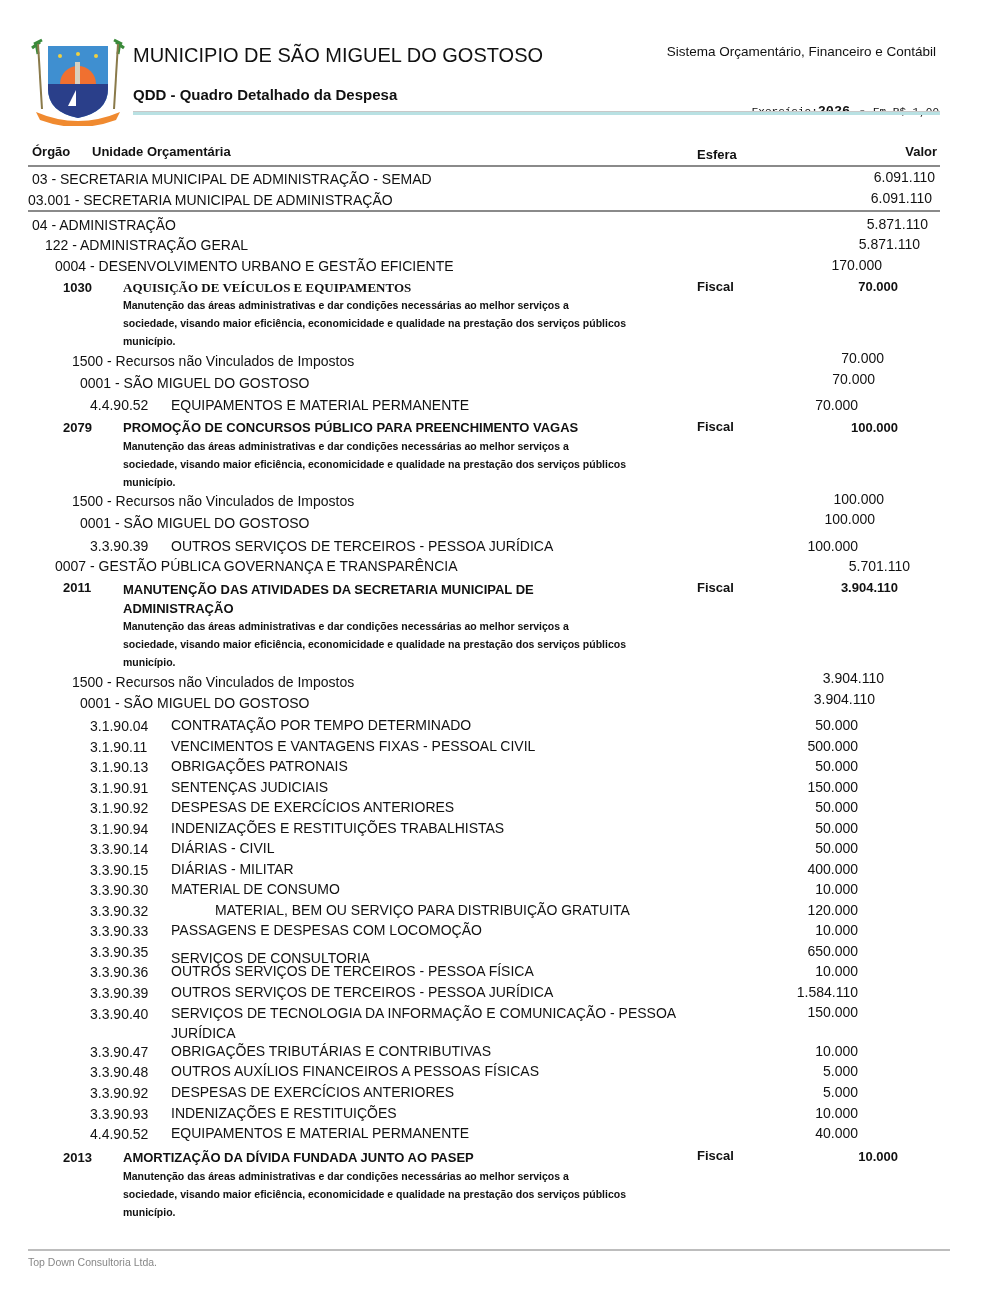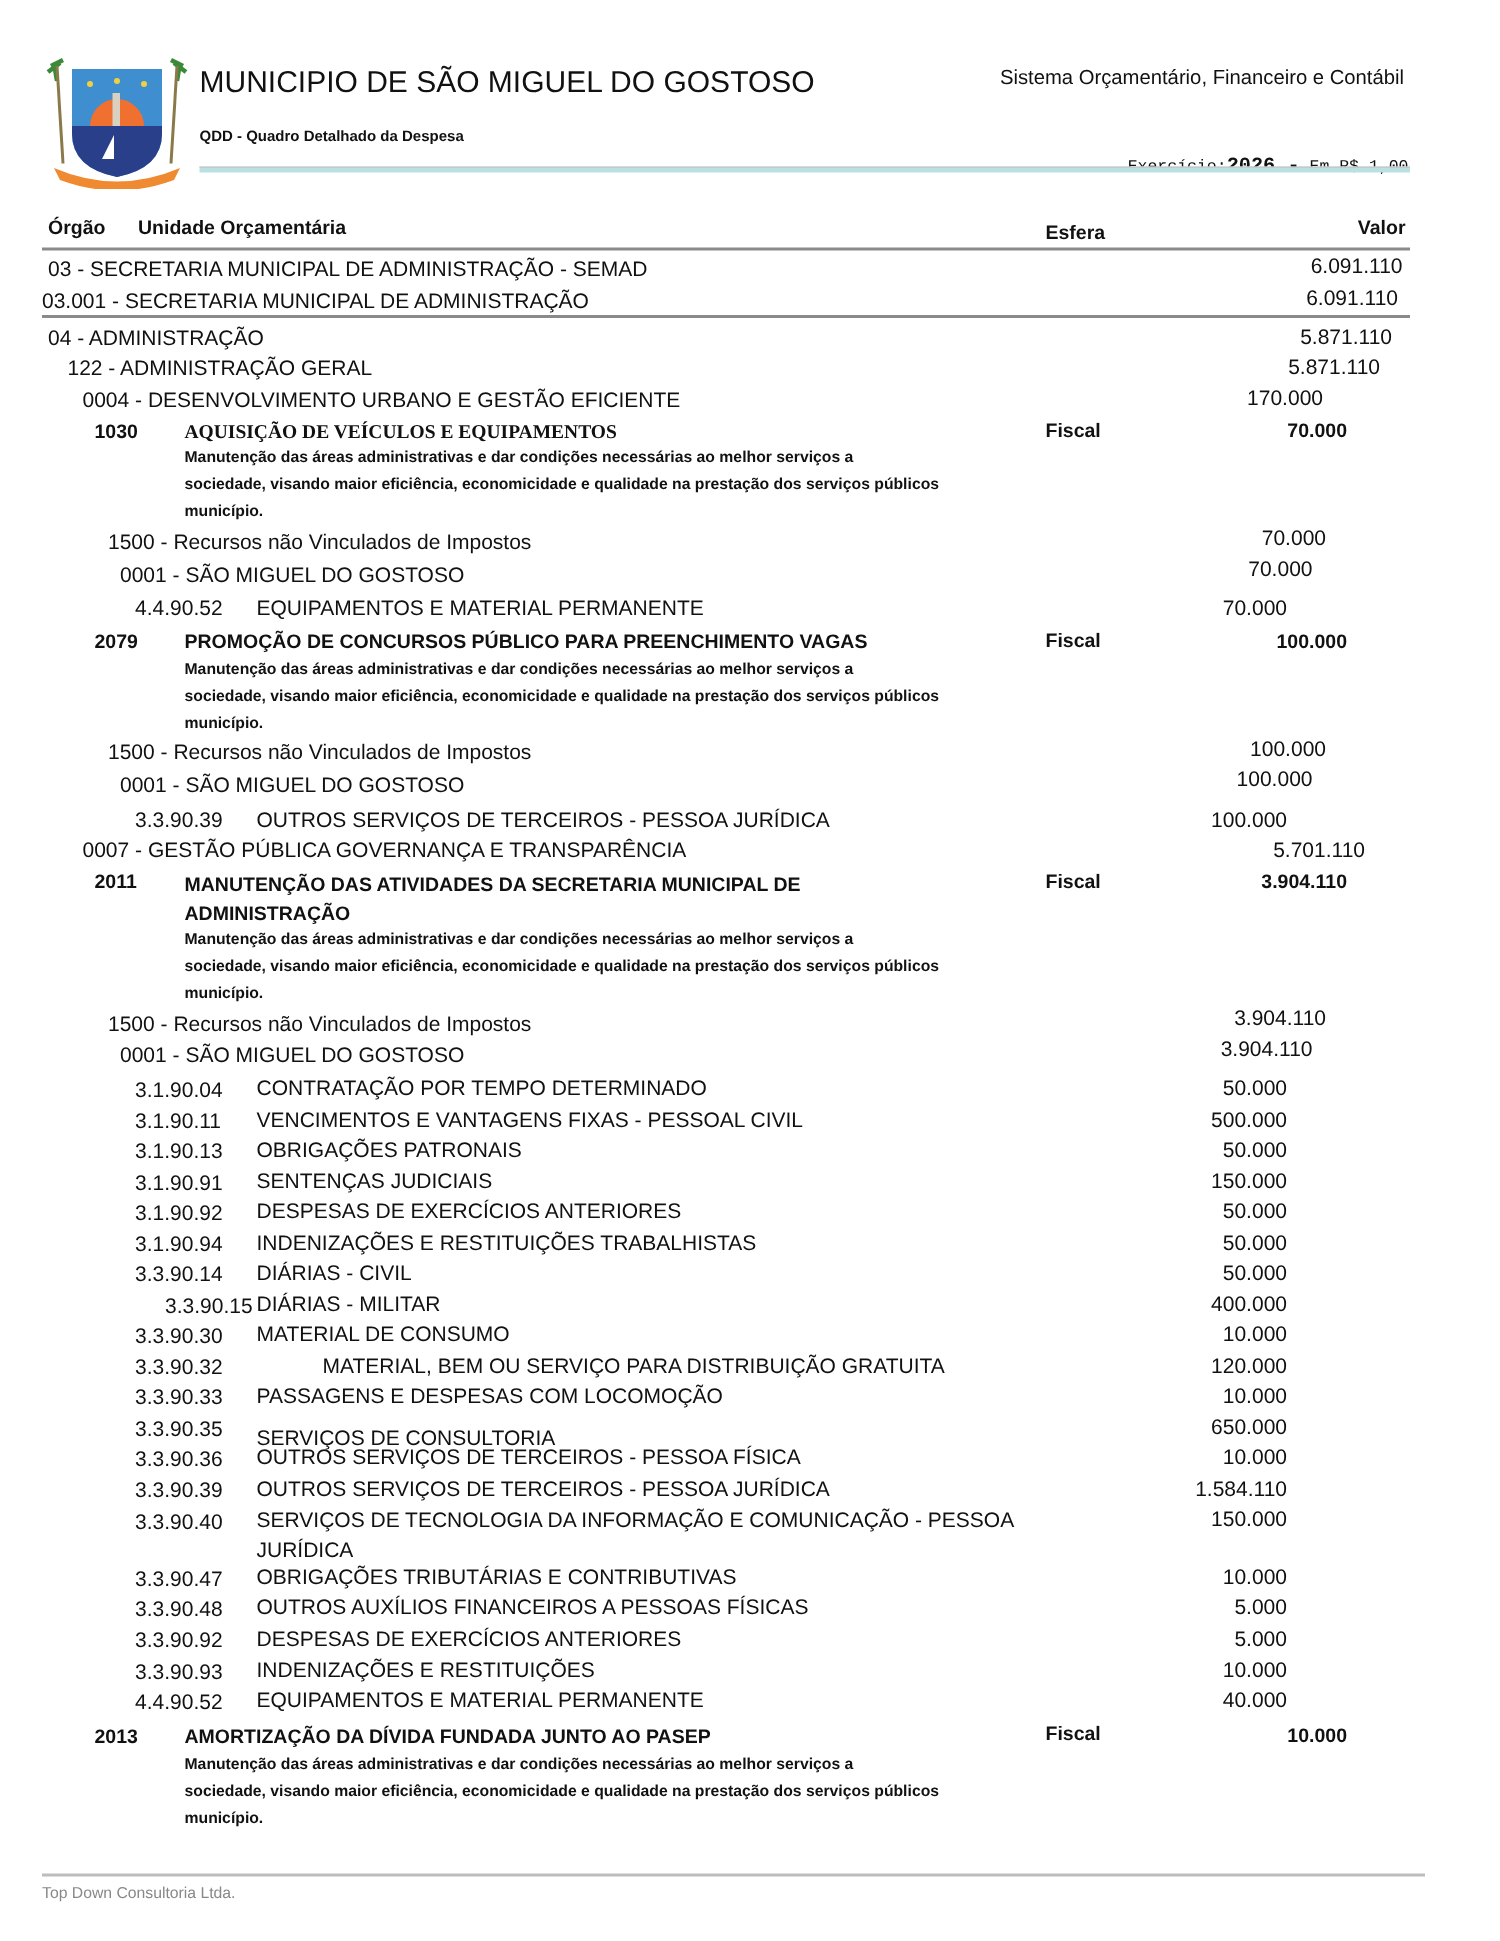--- a/index.html
+++ b/index.html
@@ -1,20 +1,20 @@
 <!DOCTYPE html>
 <html><head>
 <meta charset="utf-8">
 <style>
   html,body{margin:0;padding:0;background:#fff;}
   body{width:1000px;height:1294px;position:relative;overflow:hidden;font-family:"Liberation Sans",sans-serif;color:#111;}
   .abs{position:absolute;white-space:nowrap;}
   .logo{position:absolute;left:28px;top:34px;width:100px;height:92px;}
   .h-title{left:133px;top:44px;font-size:20px;}
-  .h-sub{left:133px;top:86px;font-size:10px;font-weight:bold;}
+  .h-sub{left:133px;top:86px;font-size:15px;font-weight:bold;}
   .h-sys{right:64px;top:44px;font-size:13.5px;}
   .h-ex{right:61px;top:104px;font-size:11px;font-family:Liberation Mono, monospace;}
   .h-ex b{font-size:13.5px;}
   .h-line{position:absolute;left:133px;top:111px;width:807px;height:3px;background:#b9e1e3;border-top:1px solid #c8c8c8;}
   .colh{font-size:13px;font-weight:bold;top:144px;}
   .hr{position:absolute;left:28px;width:912px;height:2px;background:#8a8a8a;}
   .t{font-size:14px;}
   .b{font-weight:bold;font-size:13px;}
   .desc{font-size:10.5px;font-weight:bold;line-height:18px;white-space:normal;width:560px;}
   .foot-line{position:absolute;left:28px;top:1249px;width:922px;height:2px;background:#bdbdbd;}
@@ -141,21 +141,21 @@
   <div class="abs t" style="right:142px;top:799px;">50.000</div>
 
   <div class="abs t" style="left:90px;top:821px;">3.1.90.94</div>
   <div class="abs t" style="left:171px;top:820px;">INDENIZAÇÕES E RESTITUIÇÕES TRABALHISTAS</div>
   <div class="abs t" style="right:142px;top:820px;">50.000</div>
 
   <div class="abs t" style="left:90px;top:841px;">3.3.90.14</div>
   <div class="abs t" style="left:171px;top:840px;">DIÁRIAS - CIVIL</div>
   <div class="abs t" style="right:142px;top:840px;">50.000</div>
 
-  <div class="abs t" style="left:90px;top:862px;margin-left:20px;">3.3.90.15</div>
+  <div class="abs t" style="left:90px;top:862px;">3.3.90.15</div>
   <div class="abs t" style="left:171px;top:861px;">DIÁRIAS - MILITAR</div>
   <div class="abs t" style="right:142px;top:861px;">400.000</div>
 
   <div class="abs t" style="left:90px;top:882px;">3.3.90.30</div>
   <div class="abs t" style="left:171px;top:881px;">MATERIAL DE CONSUMO</div>
   <div class="abs t" style="right:142px;top:881px;">10.000</div>
 
   <div class="abs t" style="left:90px;top:903px;">3.3.90.32</div>
   <div class="abs t" style="left:171px;top:902px;margin-left:44px;">MATERIAL, BEM OU SERVIÇO PARA DISTRIBUIÇÃO GRATUITA</div>
   <div class="abs t" style="right:142px;top:902px;">120.000</div>

